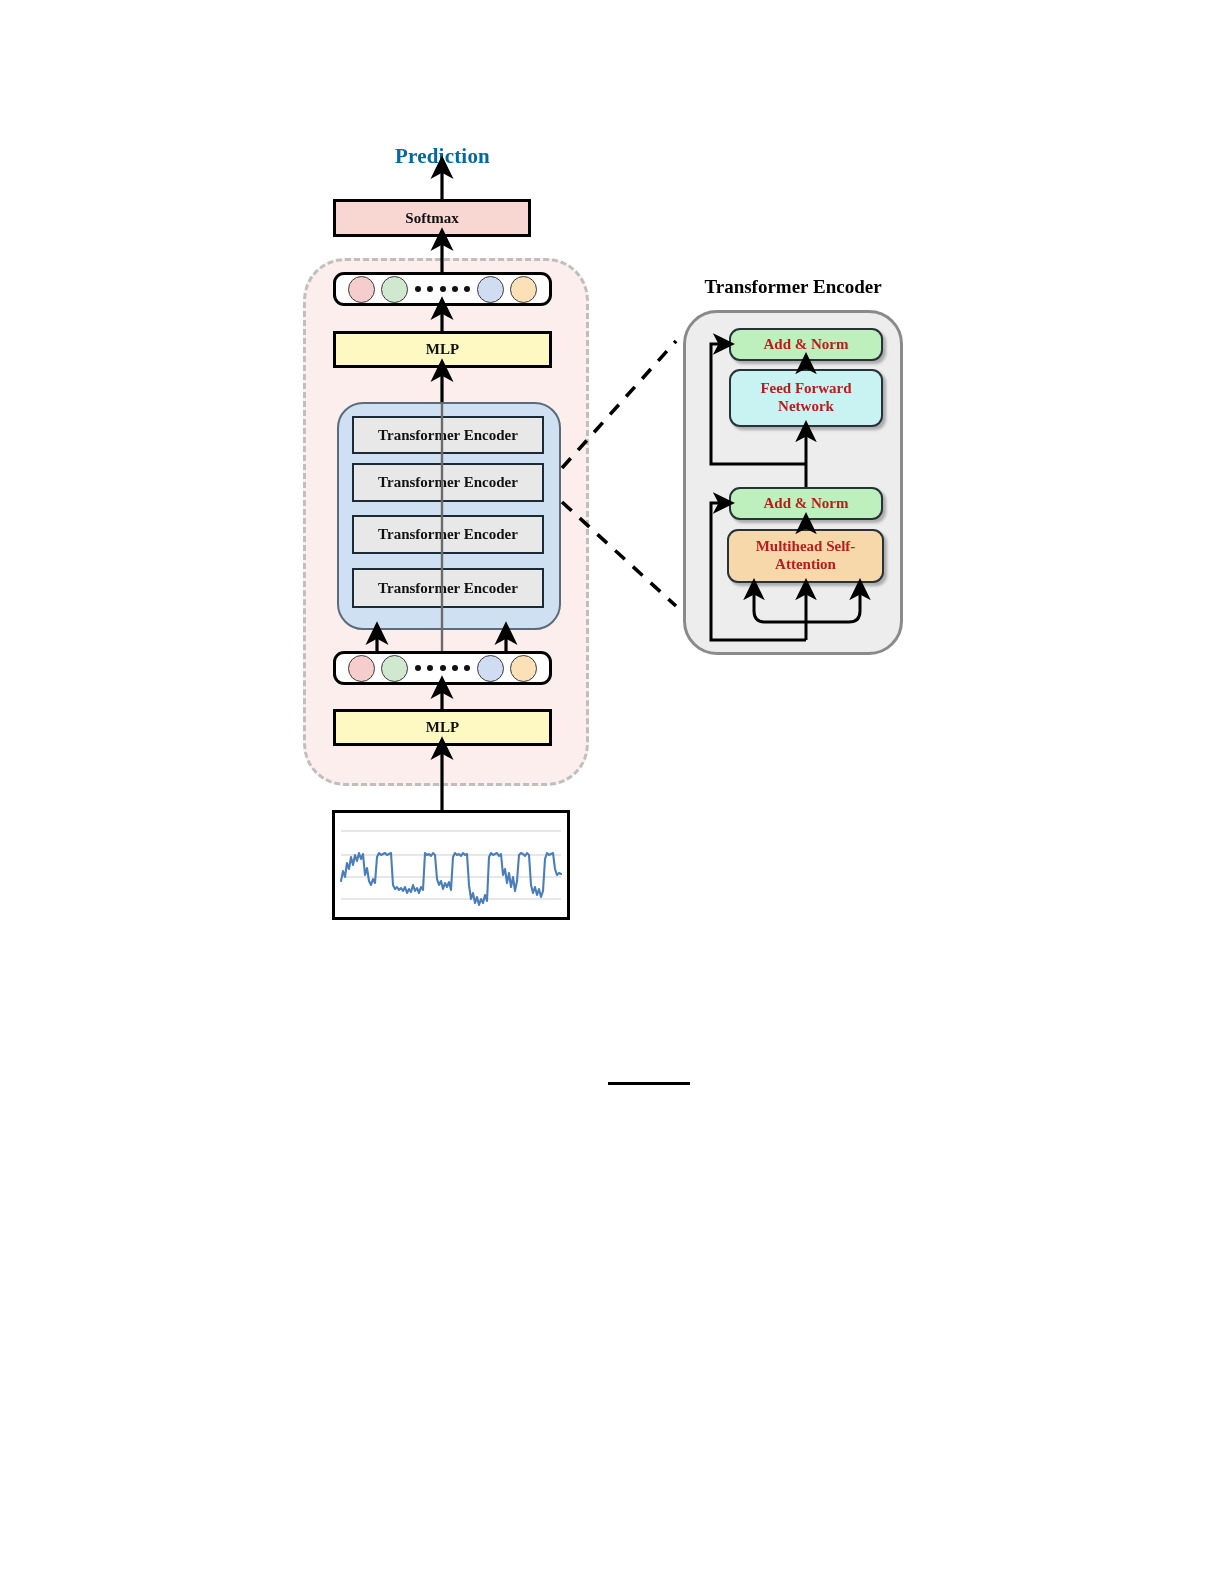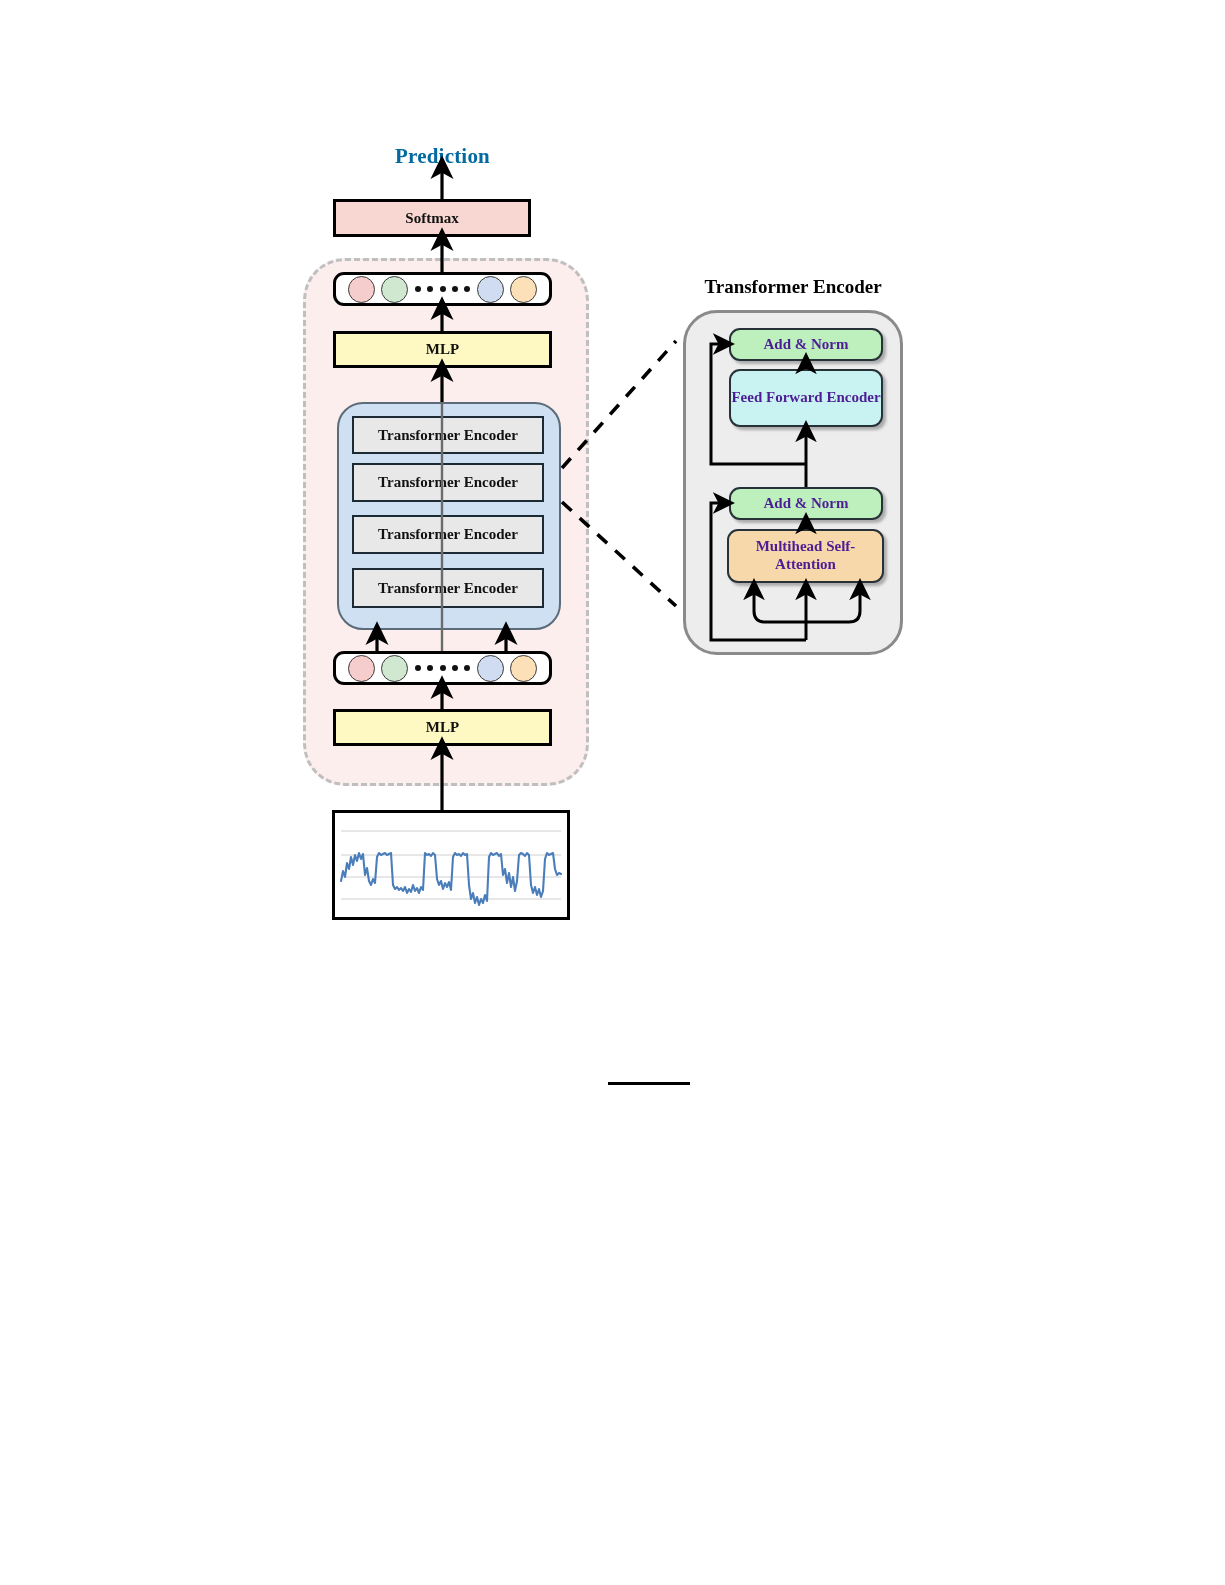--- a/index.html
+++ b/index.html
@@ -48,21 +48,21 @@
     font-size:15px;font-weight:bold;color:#111;
   }
 
   
   .panel{
     background:#ededed;border:3px solid #8a8a8a;border-radius:34px;
     box-sizing:border-box;
   }
   .rbox{
     border:2.5px solid #263238;border-radius:11px;box-sizing:border-box;
-    font-weight:bold;color:#4c1d95;font-size:15px;line-height:1.18;
+    font-weight:bold;color:#b91c1c;font-size:15px;line-height:1.18;
     box-shadow:3px 3px 3px rgba(0,0,0,.28);
   }
   .addnorm{background:#bdf0bd;}
   .ffn{background:#c9f2f2;}
   .mhsa{background:#f6d8ab;}
 
   
   .plot{background:#fff;border:3px solid #000;box-sizing:border-box;overflow:hidden;}
 
   svg.ov{position:absolute;left:0;top:0;width:1225px;height:1585px;
@@ -134,21 +134,21 @@
               222,62 224,60 226,61"></polyline>
   </svg>
 </div>
 
 <div class="abs title-enc" style="left:683px;top:276px;width:220px;text-align:center;">Transformer Encoder</div>
 
 <div class="abs panel" style="left:683px;top:310px;width:220px;height:345px;"></div>
 
 <div class="abs rbox addnorm ctr" style="left:729px;top:328px;width:154px;height:33px;">Add &amp; Norm</div>
 
-<div class="abs rbox ffn ctr" style="left:729px;top:369px;width:154px;height:58px;">Feed Forward Encoder</div>
+<div class="abs rbox ffn ctr" style="left:729px;top:369px;width:154px;height:58px;">Feed Forward Network</div>
 
 <div class="abs rbox addnorm ctr" style="left:729px;top:487px;width:154px;height:33px;">Add &amp; Norm</div>
 
 <div class="abs rbox mhsa ctr" style="left:727px;top:529px;width:157px;height:54px;">Multihead Self-Attention</div>
 
 <div class="abs hr-line" style="left:608px;top:1082px;width:82px;"></div>
 
 <svg class="ov">
   <defs>
     <marker id="ah" markerWidth="8" markerHeight="8" refX="3.4" refY="4" orient="auto" markerUnits="strokeWidth">

